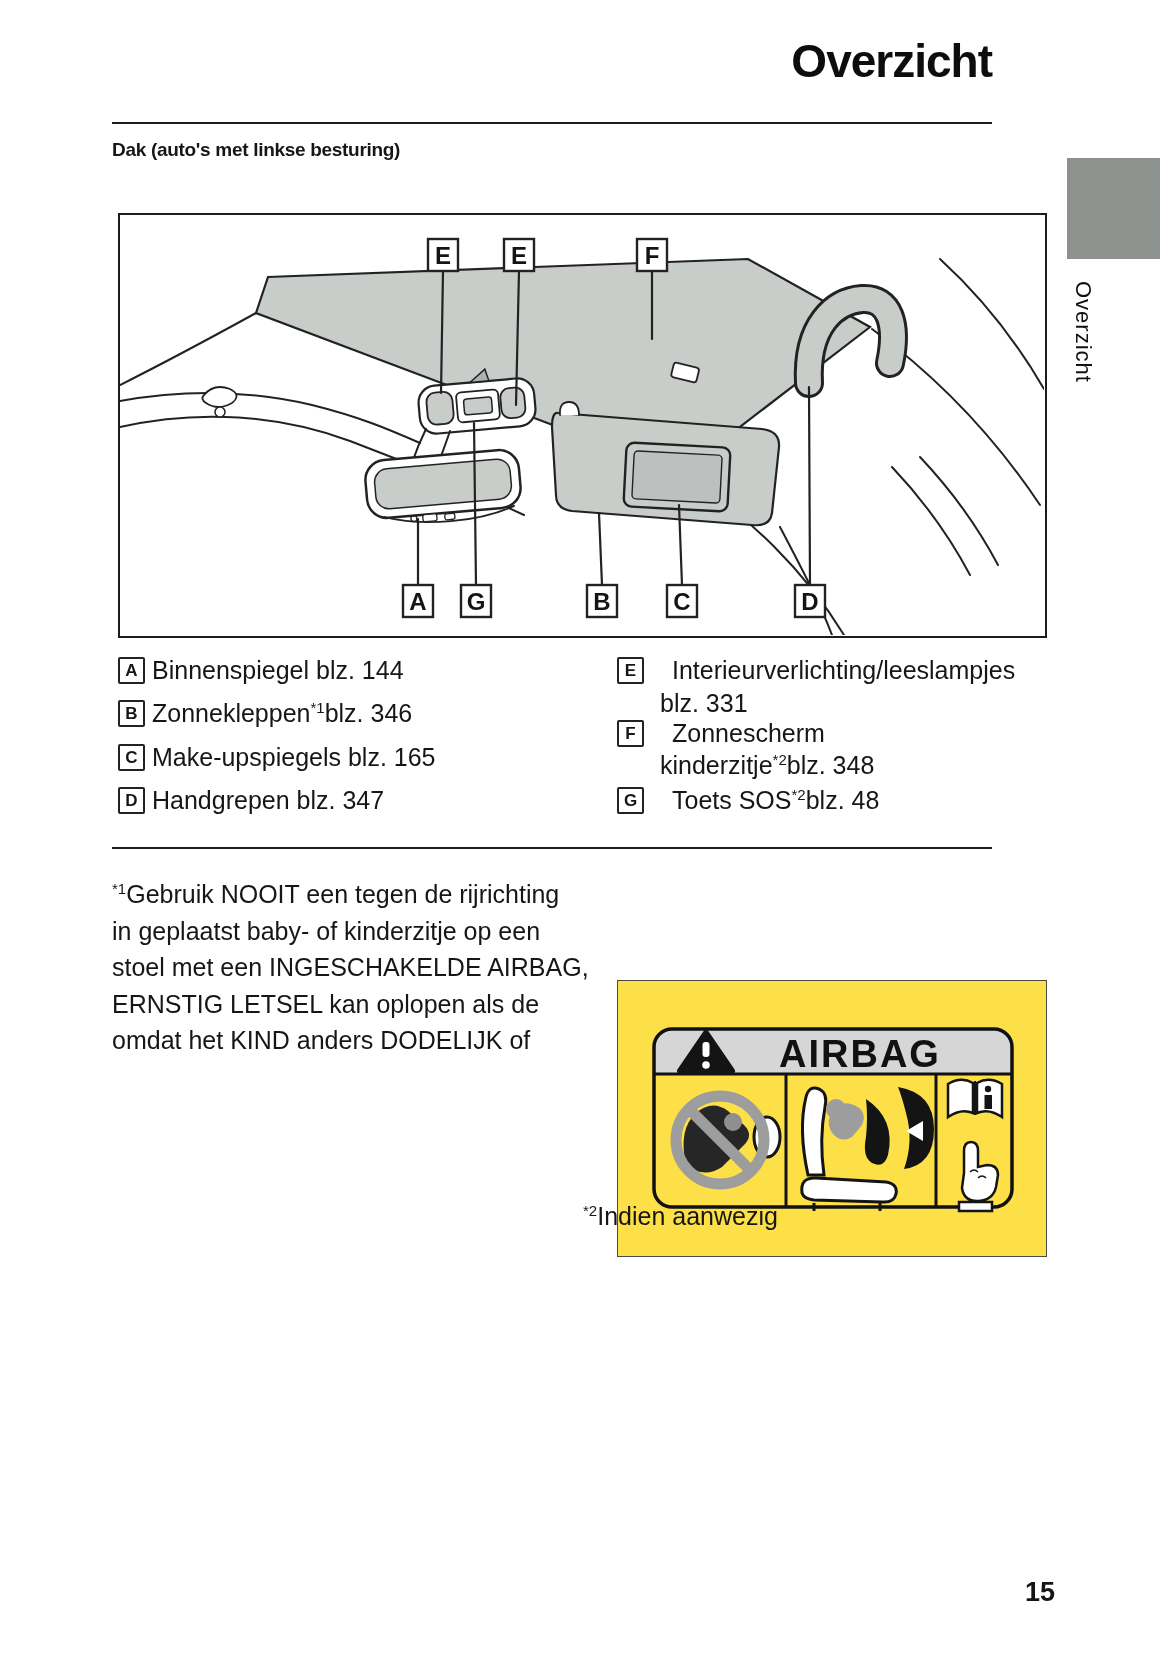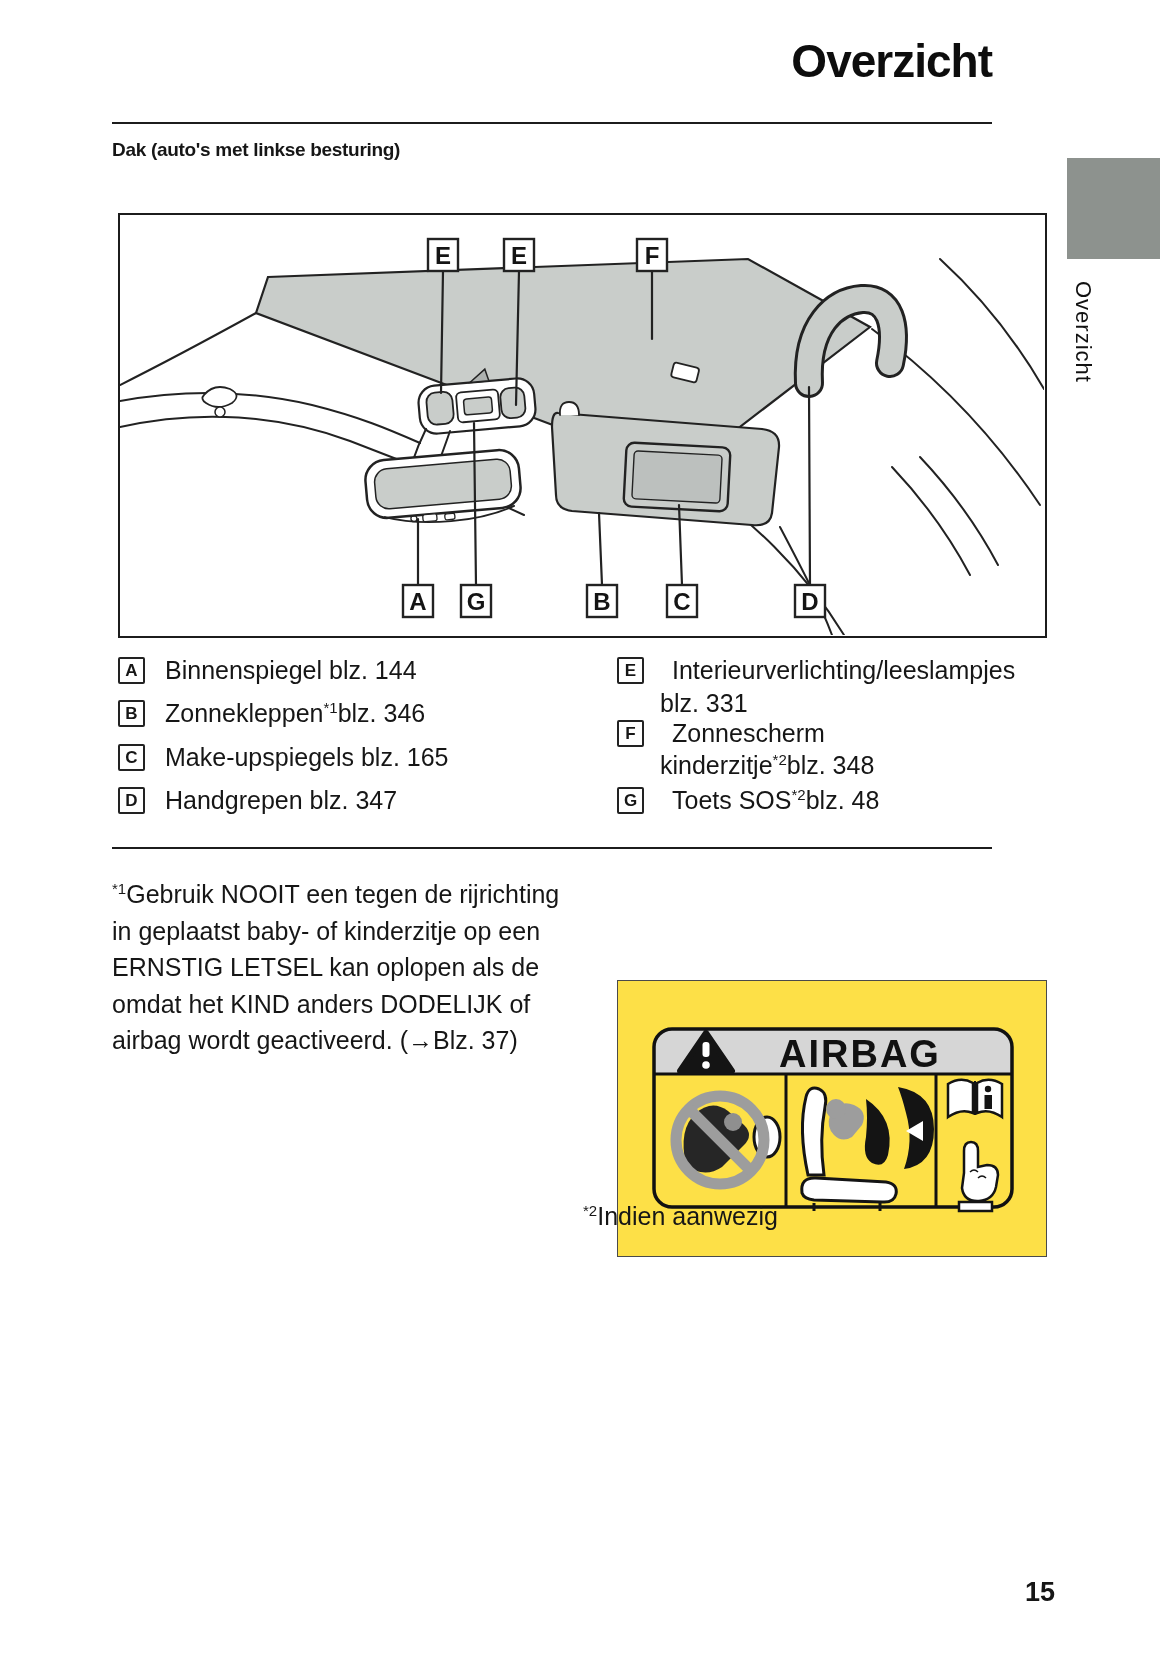--- a/index.html
+++ b/index.html
@@ -17,21 +17,21 @@
                 font-size:22px; color:#111; letter-spacing:1px; }
 
   .figure { position:absolute; left:118px; top:213px; width:929px; height:425px;
             border:2.5px solid #1c1c1c; background:#fff; }
 
   .legend { position:absolute; left:112px; top:650px; width:900px; height:180px; }
   .lrow { position:absolute; display:flex; align-items:flex-start; }
   .kbox { flex:0 0 auto; width:27px; height:27px; border:2px solid #222; border-radius:2px;
           display:flex; align-items:center; justify-content:center;
           font-size:17px; font-weight:bold; margin-top:2px; background:#fff; }
-  .ltxt { font-size:25px; line-height:30px; white-space:nowrap; margin-left:20px; }
+  .ltxt { font-size:25px; line-height:30px; white-space:nowrap; margin-left:7px; }
   .ltxt-r { margin-left:28px; }
   .l2 { position:absolute; left:548px; font-size:25px; line-height:30px; white-space:nowrap; }
   sup { font-size:15px; line-height:0; vertical-align:super; }
 
   .fn1 { position:absolute; left:112px; top:876px; }
   .fline { font-size:25px; line-height:36.5px; white-space:nowrap; }
   .fn2 { position:absolute; left:583px; top:1158px; font-size:25px; white-space:nowrap;margin-top:44px; }
 
   .airbag { position:absolute; left:617px; top:980px; width:430px; height:277px;
             border:1.5px solid #4a4a4a; background:#fde047; }
@@ -189,23 +189,23 @@
       <span class="kbox">G</span>
       <span class="ltxt ltxt-r"><span>Toets SOS</span><sup>*2</sup><span>blz. 48</span></span>
     </div>
   </div>
 
   <div class="rule rule2"></div>
 
   <div class="fn1">
     <div class="fline"><sup>*1</sup><span>Gebruik NOOIT een tegen de rijrichting</span></div>
     <div class="fline">in geplaatst baby- of kinderzitje op een</div>
+    <div class="fline">stoel met een INGESCHAKELDE AIRBAG,</div>
     <div class="fline">ERNSTIG LETSEL kan oplopen als de</div>
     <div class="fline">omdat het KIND anders DODELIJK of</div>
-    <div class="fline">airbag wordt geactiveerd. (→Blz. 37)</div>
   </div>
 
   <div class="airbag">
     <svg width="427" height="274" viewBox="0 0 427 274">
 
       <path d="M36,93 L36,66 Q36,48 54,48 L376,48 Q394,48 394,66 L394,93 Z" fill="#d6d6d6"></path>
       <rect x="36" y="48" width="358" height="178" rx="18" fill="none" stroke="#111" stroke-width="3.5"></rect>
       <path d="M36,93 L394,93" stroke="#111" stroke-width="3"></path>
       <path d="M168,93 L168,226" stroke="#111" stroke-width="3"></path>
       <path d="M318,93 L318,226" stroke="#111" stroke-width="3"></path>

